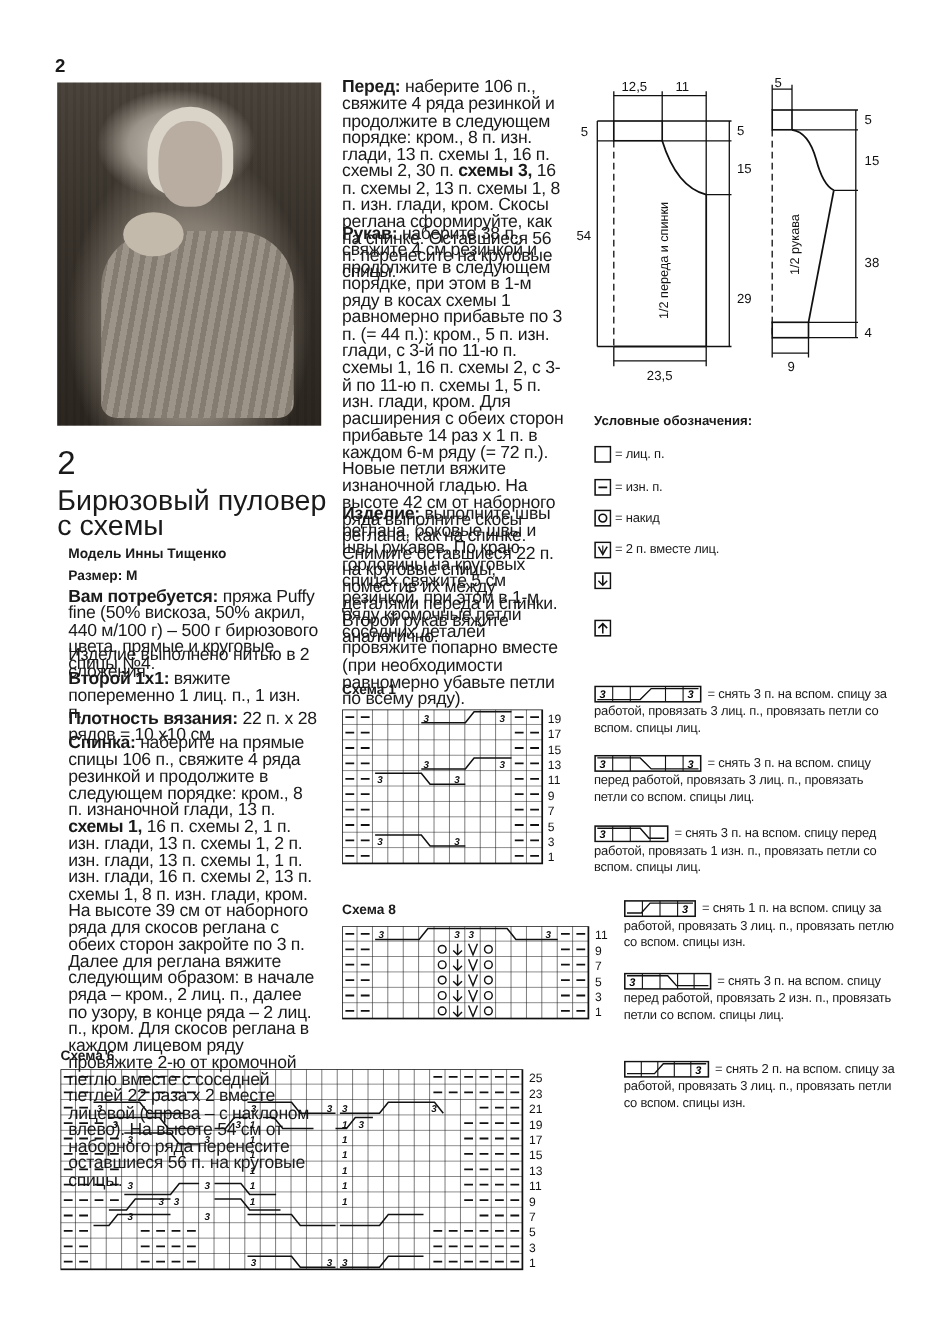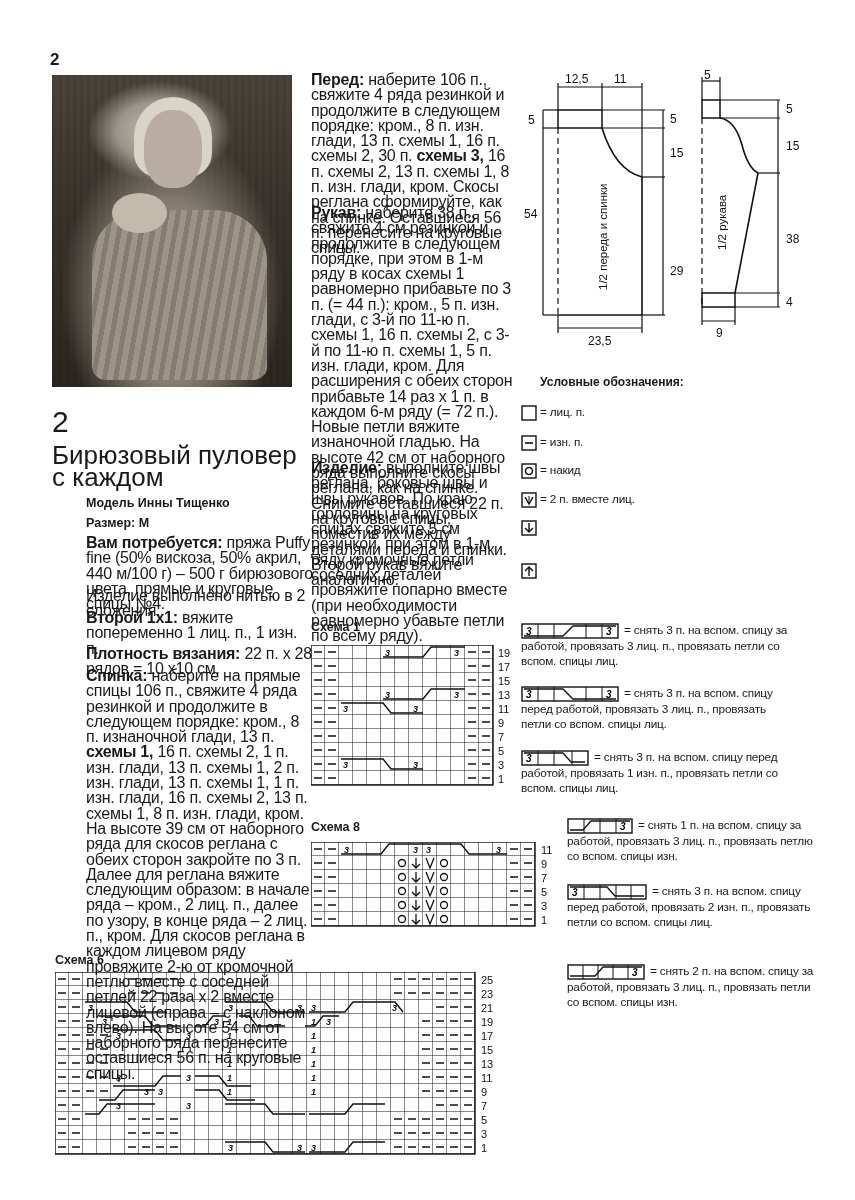--- a/index.html
+++ b/index.html
@@ -14,42 +14,42 @@
       linear-gradient(180deg, #4b443c 0%, #3a342d 40%, #2b2620 100%);
       overflow: hidden; }
   .photo .face { position:absolute; left: 92px; top: 35px; width: 58px; height: 78px; border-radius: 45% 45% 42% 42%; background: #b8ada0; }
   .photo .hair { position:absolute; left: 82px; top: 22px; width: 78px; height: 80px; border-radius: 50% 50% 30% 30%; background: #d9d3c8; }
   .photo .sweater { position:absolute; left: 40px; top: 135px; width: 175px; height: 170px; border-radius: 30% 30% 8% 8%; background: repeating-linear-gradient(100deg,#9c9488 0 6px,#847c71 6px 11px); }
   .photo .shoulder { position:absolute; left: 60px; top: 118px; width: 55px; height: 40px; border-radius: 50%; background:#c4baac; }
   .bignum { left: 52px; top: 405px; font-size: 30px; font-weight: 400; }
   .title { left: 52px; top: 444px; font-size: 26px; font-weight: 400; line-height: 22px; width: 250px; }
   .para { font-size: 16px; line-height: 15.3px; letter-spacing: -0.25px; font-family: "Liberation Sans Narrow","Liberation Sans", sans-serif; }
   .para b { font-weight: 700; }
-  .col1 { left: 68px; width: 245px; padding-left: 18px; }
+  .col1 { left: 44px; width: 245px; padding-left: 18px; }
   .col2 { left: 311px; width: 204px; }
   .heading-sm { font-size: 12.5px; font-weight: 700; }
   svg text { font-family: "Liberation Sans", sans-serif; }
-  .legend-row { position: absolute; left: 521px; font-size: 11.8px; line-height: 15px; letter-spacing: -0.2px; }
+  .legend-row { position: absolute; left: 540px; font-size: 11.8px; line-height: 15px; letter-spacing: -0.2px; }
 </style>
 </head>
 <body>
 
 <div class="abs pagenum">2</div>
 
 <div class="abs photo">
   <div class="sweater"></div>
   <div class="shoulder"></div>
   <div class="hair"></div>
   <div class="face"></div>
 </div>
 
 <div class="abs bignum">2</div>
 <div class="abs title">
   <div>Бирюзовый пуловер</div>
-  <div>с каждом</div>
+  <div>с схемы</div>
 </div>
 
 <div class="abs col1 heading-sm" style="top:496px">Модель Инны Тищенко</div>
 <div class="abs col1 heading-sm" style="top:516px">Размер: М</div>
 
 <div class="abs col1 para" style="top:535px">
   <b>Вам потребуется:</b>
   <span>пряжа Puffy fine (50% вискоза, 50% акрил, 440 м/100 г) – 500 г бирюзового цвета, прямые и круговые спицы №4.</span>
 </div>
 <div class="abs col1 para" style="top:588px">Изделие выполнено нитью в 2 сложения.</div>

